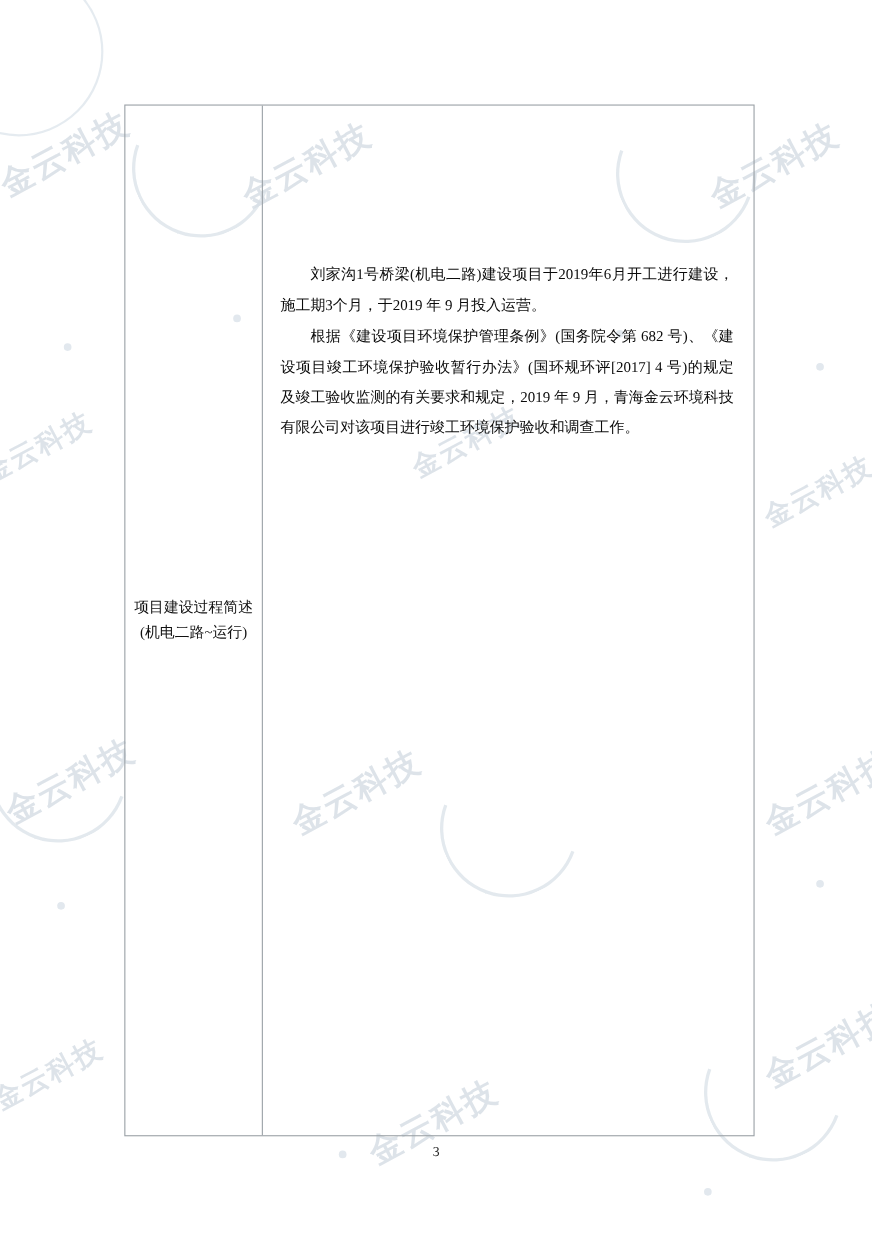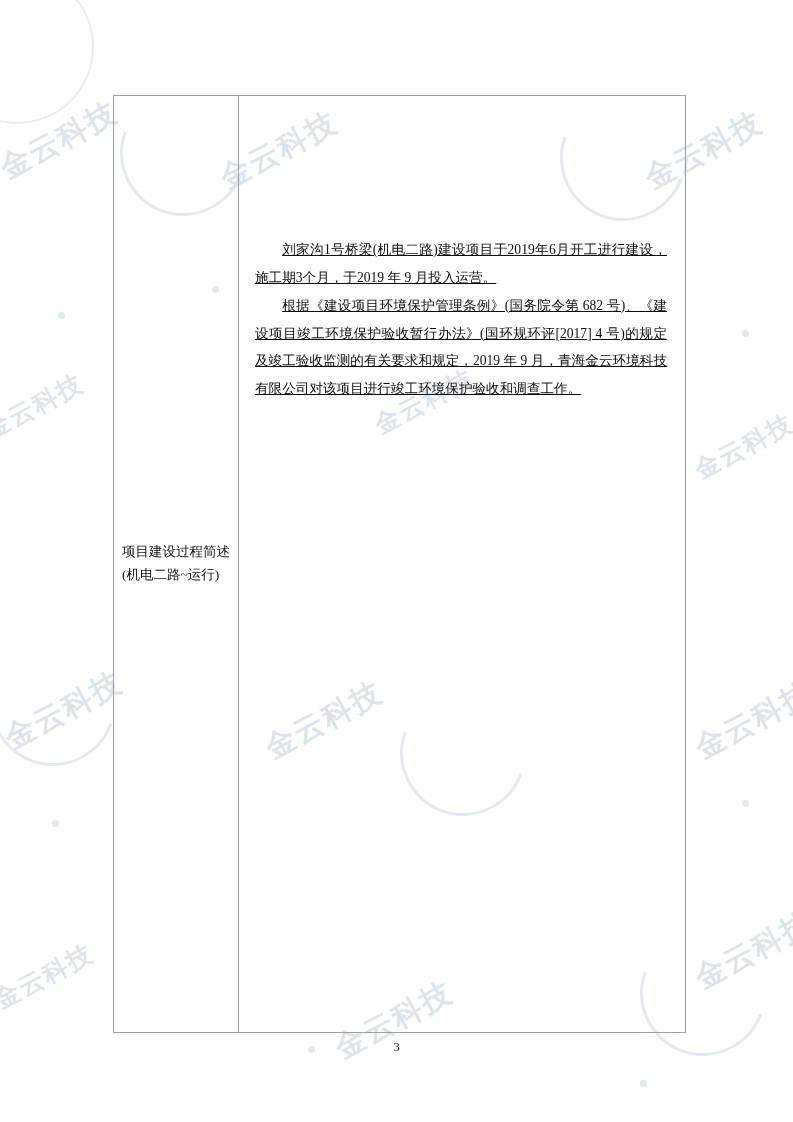--- a/index.html
+++ b/index.html
@@ -77,41 +77,41 @@
   .col-label {
     width: 125px;
     box-sizing: border-box;
     border-right: 1px solid #9aa0a6;
     display: flex;
     align-items: center;
     justify-content: center;
     padding: 4px 2px;
   }
   .label-inner {
+    text-align: center;
     font-size: 13.5px;
     line-height: 1.7;
     color: #111;
   }
   .label-inner .l2 {
     display: block;
   }
   .col-body {
     flex: 1;
     box-sizing: border-box;
     padding: 140px 18px 10px 16px;
   }
   .para {
     font-size: 13.6px;
     line-height: 2.05;
     text-align: justify;
     text-justify: inter-ideograph;
     text-indent: 2em;
     margin: 0 0 0 0;
     color: #0b0b0b;
-    text-decoration: underline;
   }
   .para.p4 { text-indent: 2.35em; }
 
   #page-number {
     position: absolute;
     left: 0;
     right: 0;
     top: 1040px;
     text-align: center;
     font-size: 12.5px;

